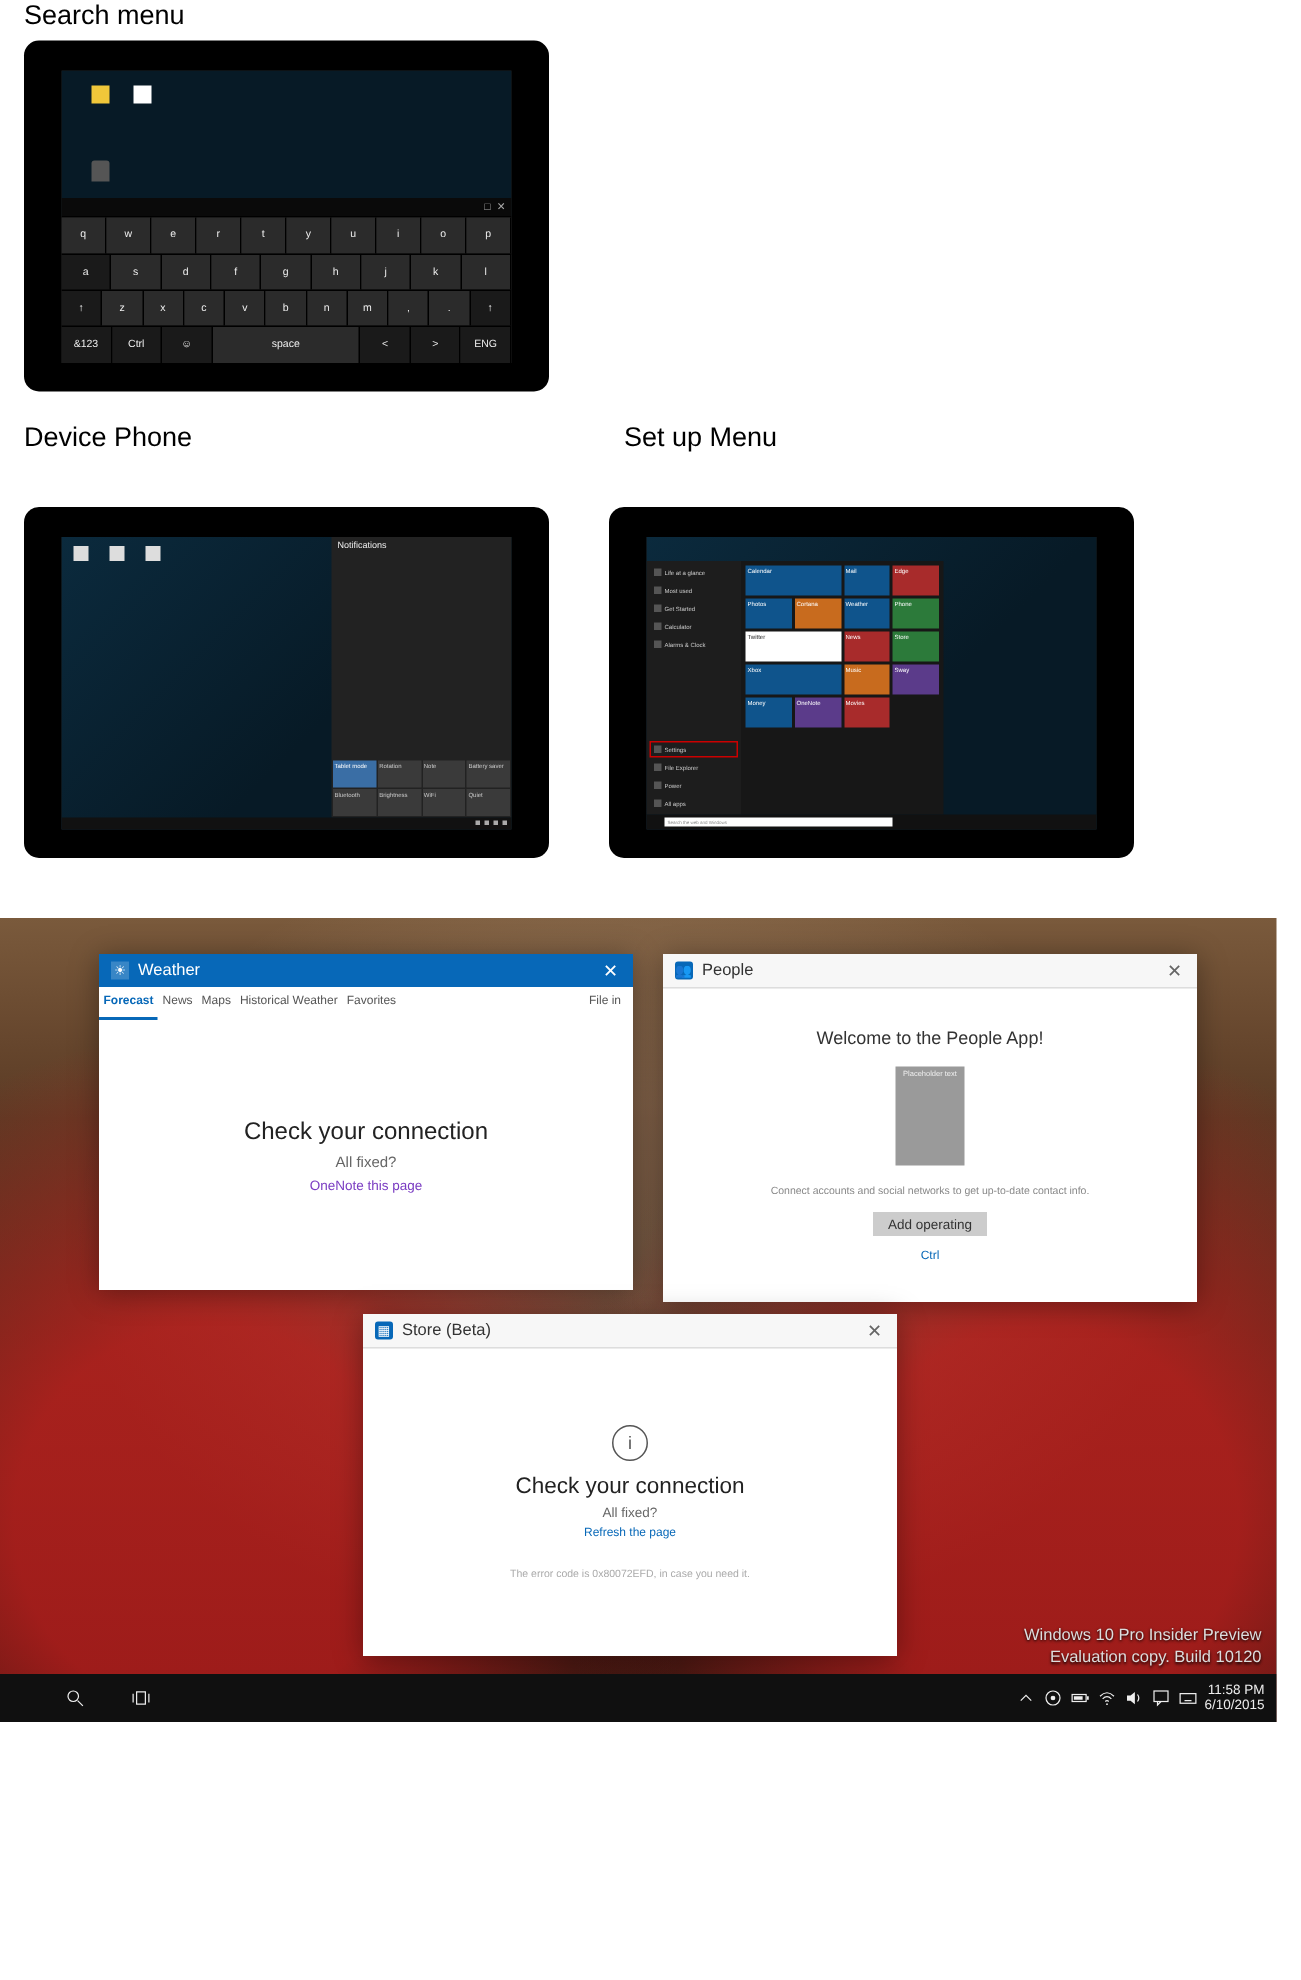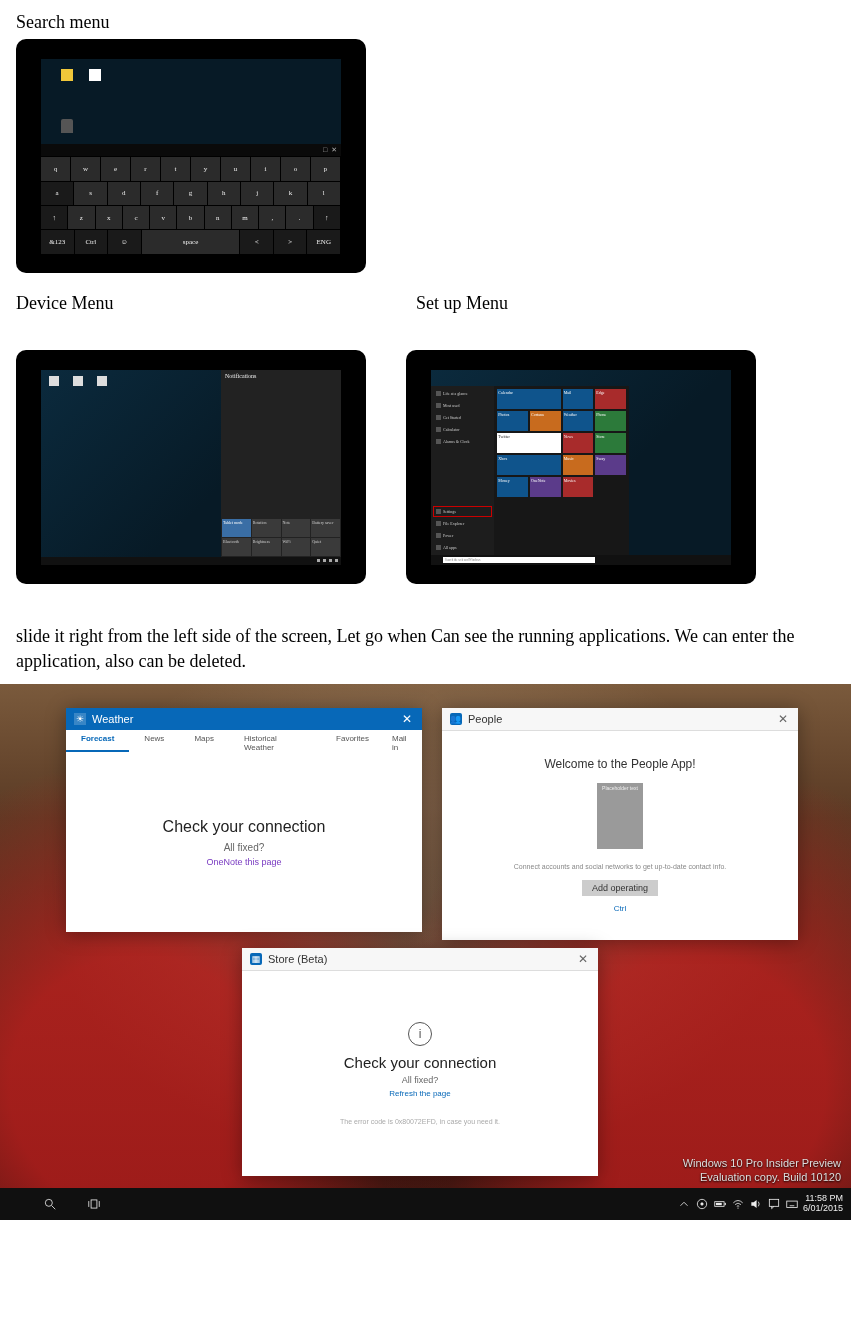--- a/index.html
+++ b/index.html
@@ -4,22 +4,21 @@
 <style>
   body {
     margin: 0;
     font-family: Arial, sans-serif;
     font-size: 18px;
     color: #000;
     width: 867px;
     background: #fff;
   }
   .page {
-    padding: 12px 16px 0 16px;
-    font-family: Liberation Serif, serif;
+    padding: 0 16px 0 16px;
   }
   .label {
     margin: 0 0 6px 0;
   }
   .tablet {
     width: 350px;
     height: 234px;
     background: #000;
     border-radius: 10px;
     position: relative;
@@ -349,21 +348,21 @@
   }
   .weather .tabs {
     position: absolute;
     top: 22px; left: 0; right: 0;
     height: 22px;
     display: flex;
     gap: 0;
     font-size: 8px;
   }
   .weather .tabs .tab {
-    padding: 4px 15px;
+    padding: 4px 3px;
     border-bottom: 2px solid transparent;
     color: #555;
   }
   .weather .tabs .tab.active {
     border-bottom-color: #0768b8;
     color: #0768b8;
     font-weight: bold;
   }
   .weather .tabs .signin {
     margin-left: auto;
@@ -541,21 +540,21 @@
             <div class="key">&lt;</div>
             <div class="key">&gt;</div>
             <div class="key">ENG</div>
           </div>
         </div>
       </div>
     </div>
   </div>
 
   <div class="row2-labels">
-    <div class="col1 label">Device Menu</div>
+    <div class="col1 label">Device Phone</div>
     <div class="col2 label">Set up Menu</div>
   </div>
 
   <div class="row2">
     <div>
       <div class="tablet">
         <div class="screen">
           <div class="s2-desktop">
             <div class="s2-wallpaper"></div>
             <div class="s2-icons">
@@ -654,39 +653,38 @@
             </div>
             <div class="s3-taskbar">
               <div class="searchbar">Search the web and Windows</div>
             </div>
           </div>
         </div>
       </div>
     </div>
   </div>
 
-  <div class="sec5-body">slide it right from the left side of the screen, Let go when Can see the running applications. We can enter the application, also can be deleted.</div>
 </div>
 
 <div class="big">
   <div class="bgblur"></div>
 
   <div class="card weather">
     <div class="title">
       <span class="icon">☀</span>
       <span>Weather</span>
       <span class="close">✕</span>
     </div>
     <div class="tabs">
       <div class="tab active">Forecast</div>
       <div class="tab">News</div>
       <div class="tab">Maps</div>
       <div class="tab">Historical Weather</div>
       <div class="tab">Favorites</div>
-      <div class="signin">Mail in</div>
+      <div class="signin">File in</div>
     </div>
     <div class="body" style="top:44px">
       <div class="check">Check your connection</div>
       <div class="sub">All fixed?</div>
       <div class="link">OneNote this page</div>
     </div>
   </div>
 
   <div class="card people">
     <div class="title lite">
@@ -791,17 +789,17 @@
             <line x1="6" y1="10" x2="6" y2="10"></line>
             <line x1="9" y1="10" x2="9" y2="10"></line>
             <line x1="12" y1="10" x2="12" y2="10"></line>
             <line x1="15" y1="10" x2="15" y2="10"></line>
             <line x1="18" y1="10" x2="18" y2="10"></line>
             <line x1="8" y1="15" x2="16" y2="15"></line>
           </svg>
       </span>
       <div class="clock">
         <div>11:58 PM</div>
-        <div>6/01/2015</div>
+        <div>6/10/2015</div>
       </div>
     </div>
   </div>
 </div>
 
 </body></html>

